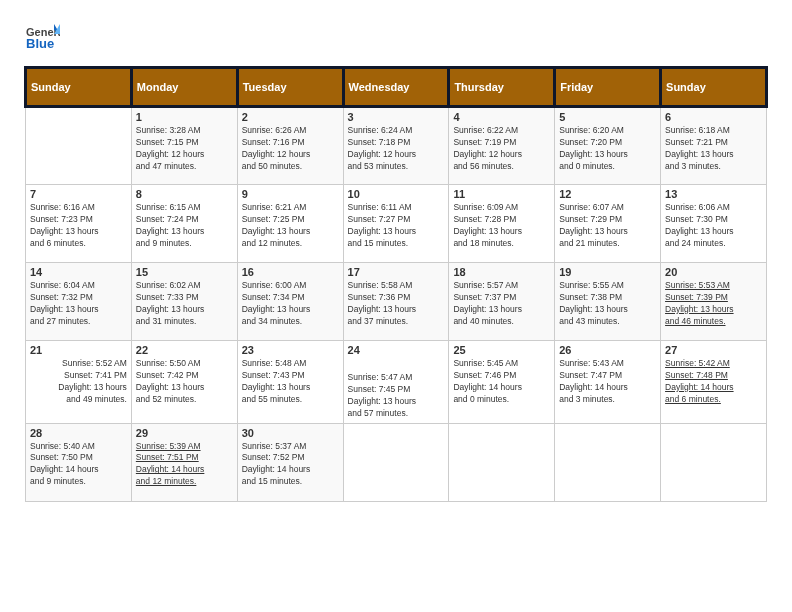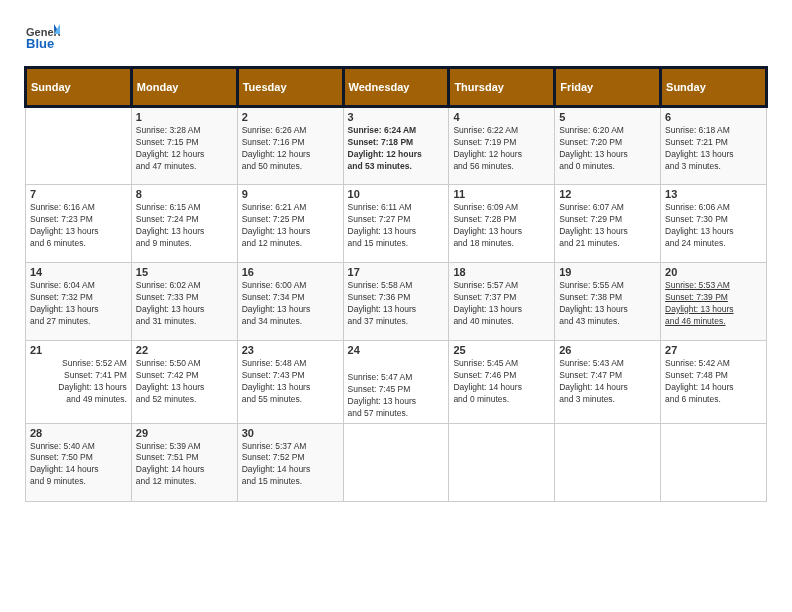--- a/index.html
+++ b/index.html
@@ -125,21 +125,21 @@
           </td>
           <td>
             <span class="day-num">2</span>
             <div class="day-info" style="white-space: pre-line;">Sunrise: 6:26 AM
 Sunset: 7:16 PM
 Daylight: 12 hours
 and 50 minutes.</div>
           </td>
           <td>
             <span class="day-num">3</span>
-            <div class="day-info" style="white-space: pre-line; font-weight: bold;">Sunrise: 6:24 AM
+            <div class="day-info" style="white-space: pre-line;">Sunrise: 6:24 AM
 Sunset: 7:18 PM
 Daylight: 12 hours
 and 53 minutes.</div>
           </td>
           <td>
             <span class="day-num">4</span>
             <div class="day-info" style="white-space: pre-line;">Sunrise: 6:22 AM
 Sunset: 7:19 PM
 Daylight: 12 hours
 and 56 minutes.</div>
@@ -299,37 +299,37 @@
           </td>
           <td>
             <span class="day-num">26</span>
             <div class="day-info" style="white-space: pre-line;">Sunrise: 5:43 AM
 Sunset: 7:47 PM
 Daylight: 14 hours
 and 3 minutes.</div>
           </td>
           <td>
             <span class="day-num">27</span>
-            <div class="day-info" style="white-space: pre-line;">Sunrise: 5:42 AM
+            <div class="day-info" style="white-space: pre-line; text-decoration: underline;">Sunrise: 5:42 AM
 Sunset: 7:48 PM
 Daylight: 14 hours
 and 6 minutes.</div>
           </td>
         </tr>
         <tr>
           <td>
             <span class="day-num">28</span>
             <div class="day-info" style="white-space: pre-line;">Sunrise: 5:40 AM
 Sunset: 7:50 PM
 Daylight: 14 hours
 and 9 minutes.</div>
           </td>
           <td>
             <span class="day-num">29</span>
-            <div class="day-info" style="white-space: pre-line;">Sunrise: 5:39 AM
+            <div class="day-info" style="white-space: pre-line; text-decoration: underline;">Sunrise: 5:39 AM
 Sunset: 7:51 PM
 Daylight: 14 hours
 and 12 minutes.</div>
           </td>
           <td>
             <span class="day-num">30</span>
             <div class="day-info" style="white-space: pre-line;">Sunrise: 5:37 AM
 Sunset: 7:52 PM
 Daylight: 14 hours
 and 15 minutes.</div>

